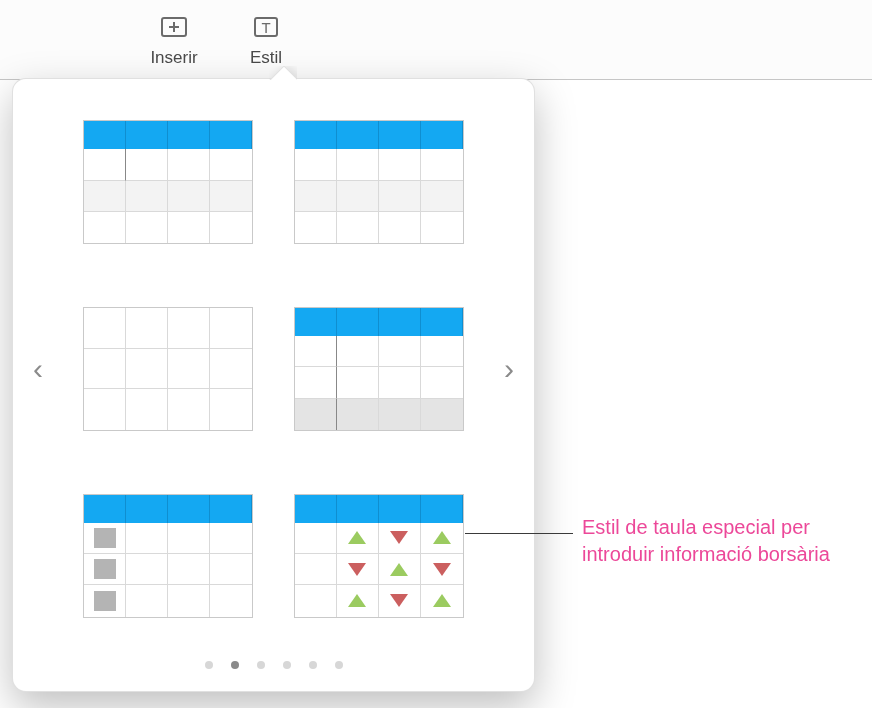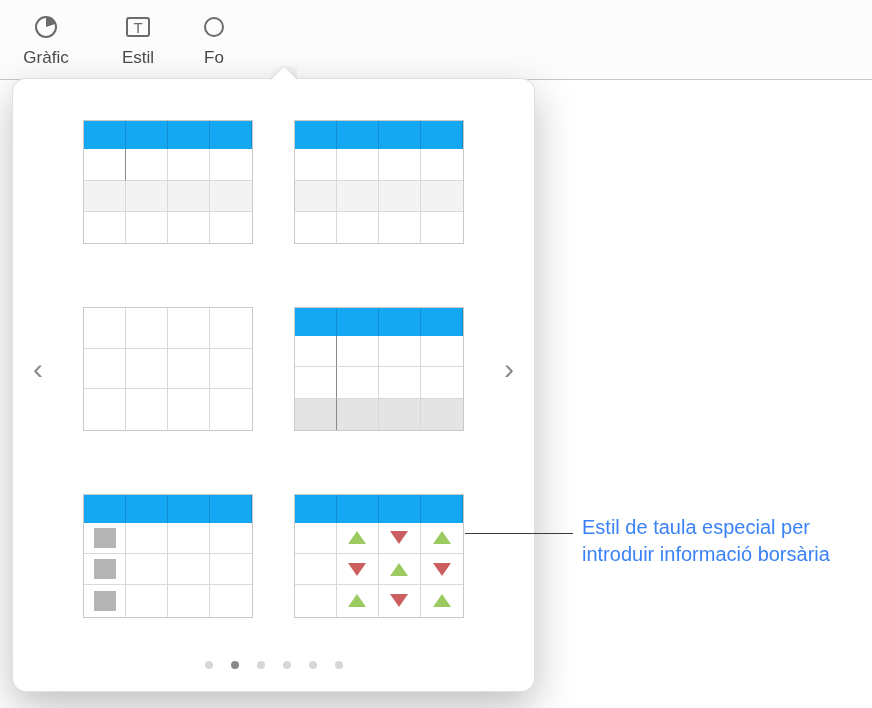--- a/index.html
+++ b/index.html
@@ -151,53 +151,46 @@
     height: 1px;
     background:#3a3a3a;
   }
   .callout-text {
     position:absolute;
     top: 514px;
     left: 582px;
     width: 270px;
     font-size: 20px;
     line-height: 1.35;
-    color:#3b82f6;
+    color:#ec4899;
   }
 </style>
 </head>
 <body>
 
 <div class="toolbar">
-  <div class="tb-item">
+  <div class="tb-item" style="margin-left:128px;">
     <span class="tb-icon-wrap">
       <svg class="ico" viewBox="0 0 30 26">
-          <circle cx="15" cy="13" r="10" fill="none" stroke="#6b6b6b" stroke-width="2"></circle>
-          <path d="M15 13 L15 3 A10 10 0 0 1 24 10 Z" fill="#6b6b6b"></path>
+          <rect x="3" y="4" width="24" height="18" rx="2" fill="none" stroke="#6b6b6b" stroke-width="2"></rect>
+          <line x1="10" y1="13" x2="20" y2="13" stroke="#6b6b6b" stroke-width="2"></line>
+          <line x1="15" y1="8" x2="15" y2="18" stroke="#6b6b6b" stroke-width="2"></line>
         </svg>
     </span>
-    <span class="tb-label">Gràfic</span>
+    <span class="tb-label">Inserir</span>
   </div>
   <div class="tb-item">
     <span class="tb-icon-wrap">
       <svg class="ico" viewBox="0 0 30 26">
           <rect x="4" y="4" width="22" height="18" rx="2" fill="none" stroke="#6b6b6b" stroke-width="2"></rect>
           <text x="15" y="19" font-size="15" text-anchor="middle" fill="#6b6b6b" font-family="Arial">T</text>
         </svg>
     </span>
     <span class="tb-label">Estil</span>
   </div>
-  <div class="tb-item" style="width:60px;">
-    <span class="tb-icon-wrap">
-      <svg class="ico" viewBox="0 0 30 26">
-          <circle cx="15" cy="13" r="9" fill="none" stroke="#6b6b6b" stroke-width="2"></circle>
-        </svg>
-    </span>
-    <span class="tb-label">Fo</span>
-  </div>
 </div>
 
 <div class="popover">
   <div class="popover-arrow"></div>
 
   <div class="grid-area">
 
     <div class="arrow-cell left">
       <span class="chev">‹</span>
     </div>

